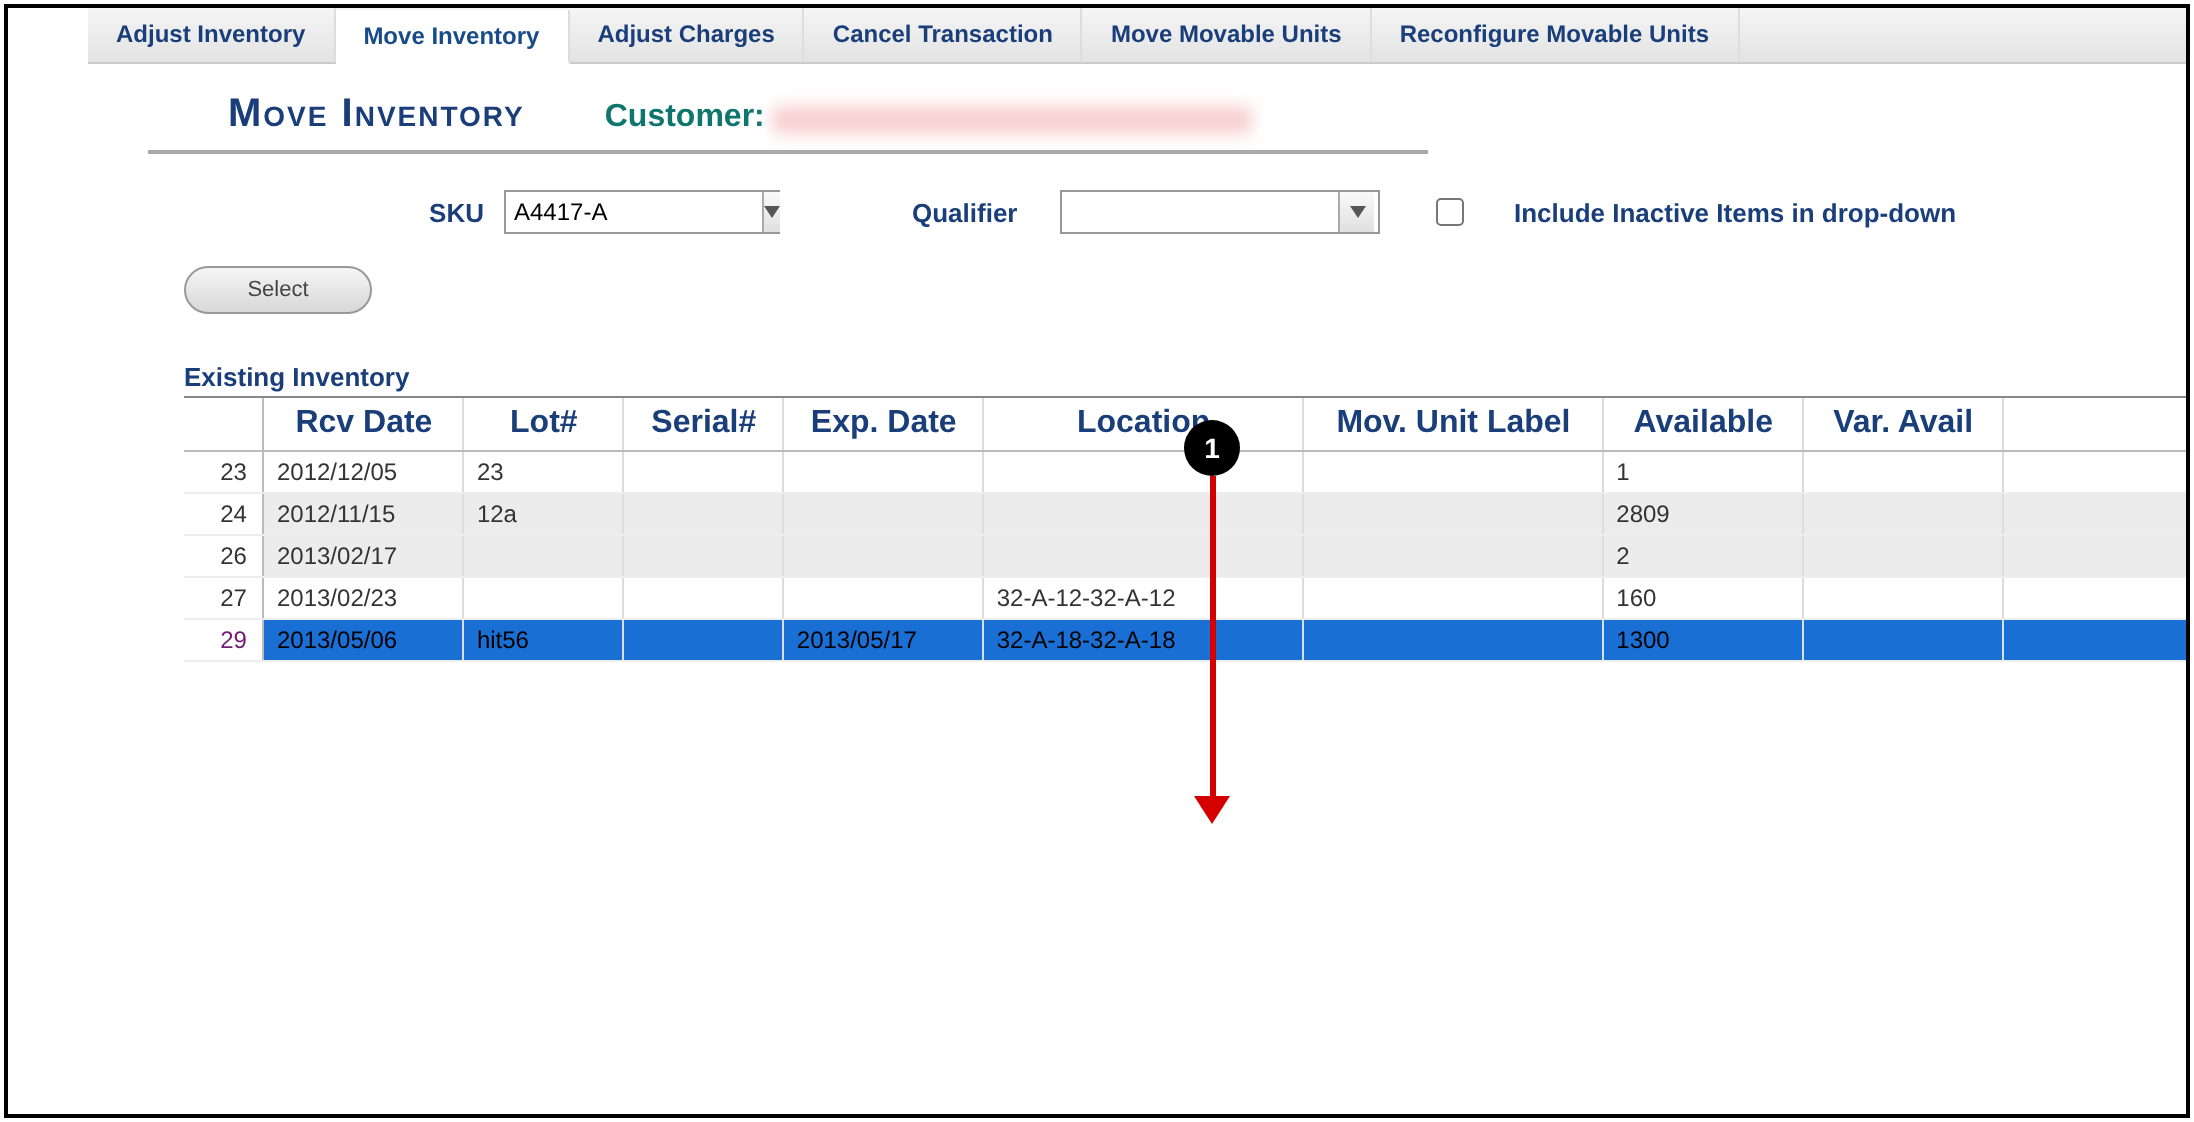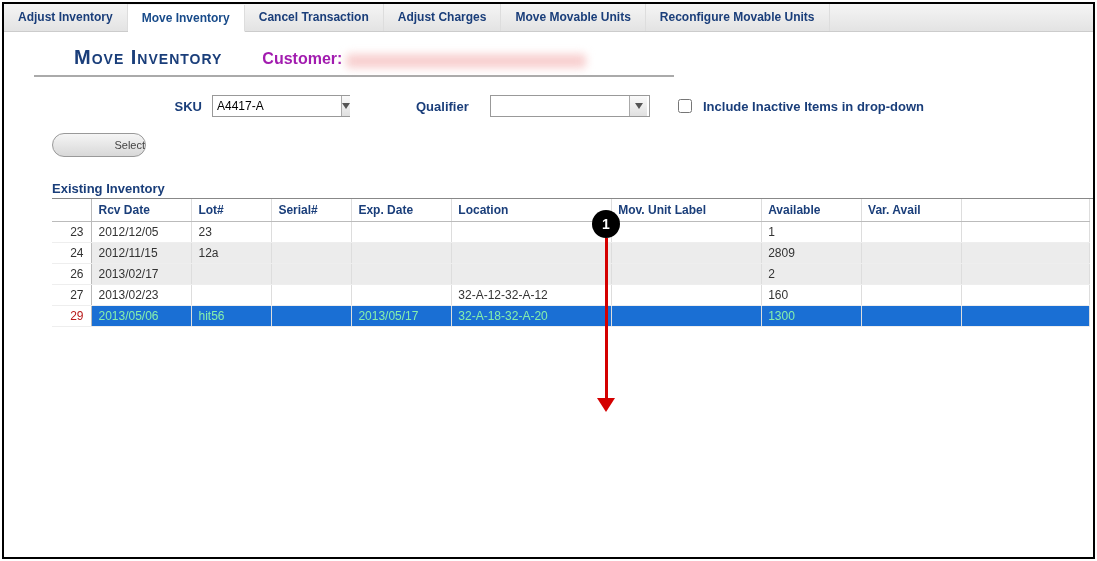--- a/index.html
+++ b/index.html
@@ -10,20 +10,21 @@
     color: #333;
     background: #fff;
   }
   .frame {
     border: 2px solid #000;
     width: 1093px;
     height: 557px;
     margin: 2px;
     position: relative;
     overflow: hidden;
+    padding-left: 40px;
   }
 
   
   .tabs {
     display: flex;
     align-items: stretch;
     background: linear-gradient(#f5f5f5, #e3e3e3);
     border-bottom: 1px solid #ccc;
     height: 28px;
   }
@@ -56,21 +57,21 @@
   .page-title {
     font-size: 20px;
     font-weight: bold;
     color: #1a3e7a;
     letter-spacing: 1px;
     font-variant: small-caps;
   }
   .customer-label {
     font-size: 16px;
     font-weight: bold;
-    color: #a21caf;
+    color: #0f766e;
   }
   .redacted {
     display:inline-block;
     height: 14px;
     width: 240px;
     background: #f8cfcf;
     filter: blur(4px);
     vertical-align: middle;
     border-radius: 4px;
   }
@@ -122,25 +123,25 @@
   .select-btn {
     margin: 4px 0 0 0;
     width: 94px;
     height: 24px;
     border: 1px solid #999;
     border-radius: 12px;
     background: linear-gradient(#f5f5f5, #d8d8d8);
     color: #444;
     font-size: 11px;
     cursor: pointer;
-    display:flex; align-items:center; justify-content:flex-end;
+    display:flex; align-items:center; justify-content:center;
   }
 
   .inactive-check {
-    display:flex; align-items:center; gap:8px;
+    display:flex; align-items:center; gap:22px;
     font-weight:bold; color:#1a3e7a; font-size:13px;
   }
   .inactive-check input { width:14px; height:14px; }
 
   
   .section-heading {
     margin: 24px 0 2px 48px;
     font-weight: bold;
     color: #1a3e7a;
     font-size: 13px;
@@ -150,43 +151,43 @@
   .inv-table-wrap {
     margin-left: 48px;
     border-top: 1px solid #888;
   }
   table.inv {
     border-collapse: collapse;
     width: 1038px;
     font-size: 12px;
   }
   table.inv th {
-    text-align: left;
+    text-align: center;
     font-weight: bold;
     color: #1a3e7a;
     padding: 4px 6px;
     border-bottom: 1px solid #bbb;
     border-right: 1px solid #ddd;
     background: #fff;
-    font-size: 12px;
+    font-size: 16px;
   }
   table.inv td {
     padding: 3px 6px;
     border-right: 1px solid #ddd;
     border-bottom: 1px solid #eee;
     height: 20px;
   }
   table.inv tr.odd td { background: #fff; }
   table.inv tr.even td { background: #ececec; }
   table.inv td.rownum { text-align:right; color:#333; background:#fff !important; border-right:1px solid #bbb; padding-right:8px;}
   table.inv tr.selected td {
     background: #1a6fd4 !important;
-    color: #86efac;
-  }
-  table.inv tr.selected td.rownum { background:#fff !important; color:#b91c1c; }
+    color: #000000;
+  }
+  table.inv tr.selected td.rownum { background:#fff !important; color:#701a75; }
 
   
   .anno {
     position: absolute;
     left: 588px;
     top: 206px;
     pointer-events: none;
   }
   .anno-circle {
     width: 28px; height: 28px;
@@ -212,22 +213,22 @@
   }
 </style>
 </head>
 <body>
 
 <div class="frame">
 
   <div class="tabs" id="tabs-container">
       <div class="tab">Adjust Inventory</div>
       <div class="tab active">Move Inventory</div>
+      <div class="tab">Adjust Charges</div>
       <div class="tab">Cancel Transaction</div>
-      <div class="tab">Adjust Charges</div>
       <div class="tab">Move Movable Units</div>
       <div class="tab">Reconfigure Movable Units</div>
     </div>
 
   <div class="page-title-row">
     <span class="page-title">Move Inventory</span>
     <span>
       <span class="customer-label">Customer:</span>
       <span class="redacted"></span>
     </span>
@@ -349,21 +350,21 @@
             <td>160</td>
             <td></td>
             <td></td>
           </tr>
           <tr class="odd selected">
             <td class="rownum">29</td>
             <td>2013/05/06</td>
             <td>hit56</td>
             <td></td>
             <td>2013/05/17</td>
-            <td>32-A-18-32-A-20</td>
+            <td>32-A-18-32-A-18</td>
             <td></td>
             <td>1300</td>
             <td></td>
             <td></td>
           </tr>
         </tbody>
     </table>
   </div>
 
   <div class="anno">

